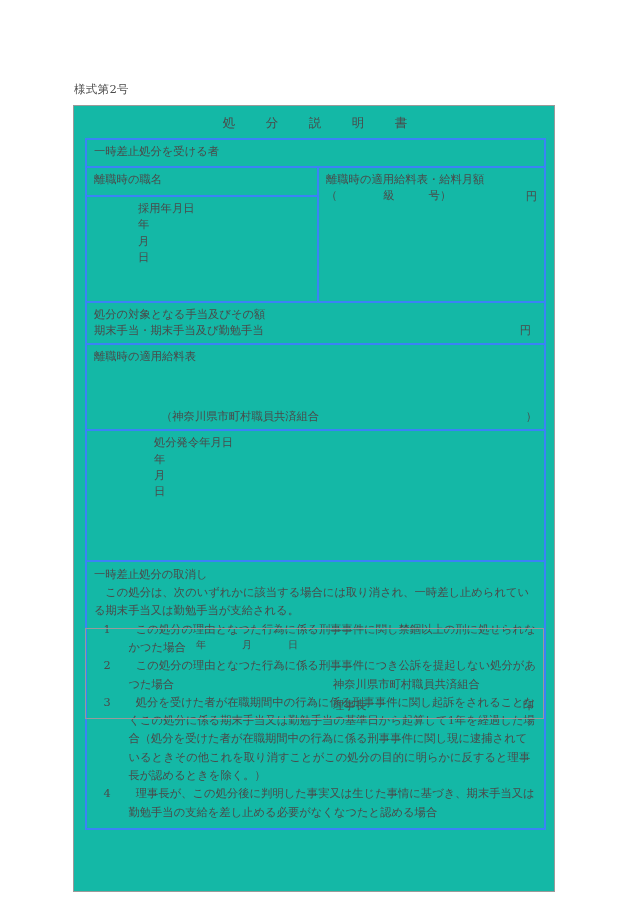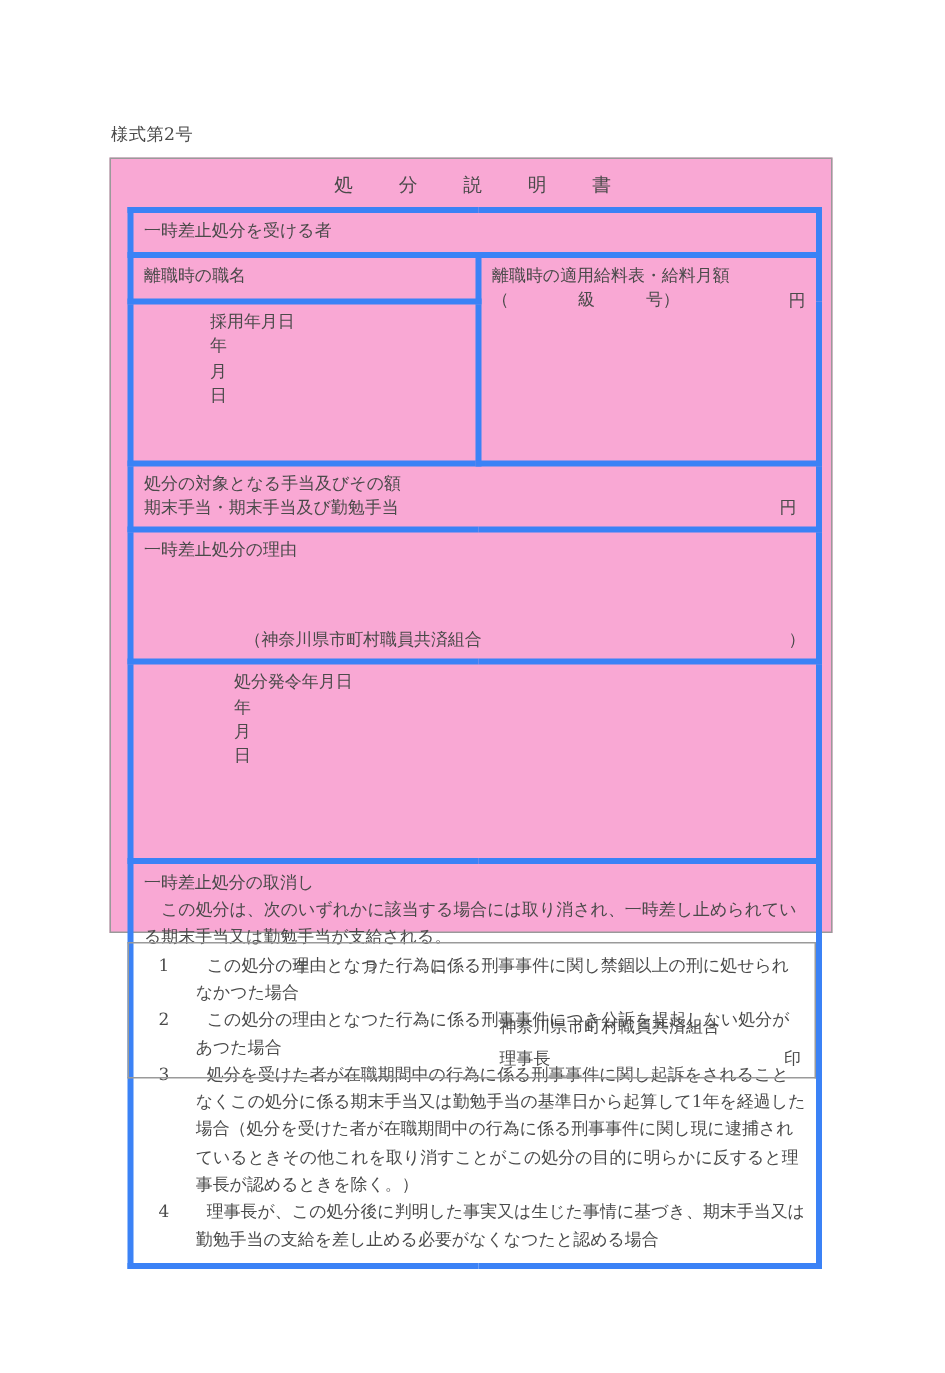--- a/index.html
+++ b/index.html
@@ -26,24 +26,24 @@
     color: #4a4a4a;
     white-space: nowrap;
   }
 
   
   .outer-frame {
     position: absolute;
     left: 73px;
     top: 105px;
     width: 482px;
-    height: 517px;
+    height: 787px;
     border: 1px solid #9a9a9a;
     box-sizing: border-box;
-    background: #f9a8d4;
+    background: #14b8a6;
   }
 
   
   .doc-title {
     position: absolute;
     left: 0;
     top: 9px;
     width: 482px;
     text-align: center;
     font-size: 12.5px;
@@ -56,21 +56,21 @@
   
   .main-table {
     position: absolute;
     left: 11px;
     top: 32px;
     width: 459px;
     border-collapse: collapse;
     table-layout: fixed;
   }
   .main-table td {
-    border: 4px solid #3b82f6;
+    border: 2px solid #3b82f6;
     padding: 0;
     vertical-align: top;
     font-size: 11.3px;
     color: #4a4a4a;
     line-height: 1.45;
     margin-top: 32px;
   }
 
   .cell-pad {
     padding: 4px 6px 4px 7px;
@@ -267,21 +267,21 @@
               <div class="nowrap">期末手当・期末手当及び勤勉手当</div>
               <div class="allow-yen">円</div>
             </div>
           </div>
         </td>
       </tr>
 
       <tr>
         <td colspan="2">
           <div class="cell-pad reason-block">
-            <div class="nowrap">一時差止処分の理由</div>
+            <div class="nowrap">離職時の適用給料表</div>
             <div class="penal-line">
               <span>（神奈川県市町村職員共済組合</span>
               <span>）</span>
             </div>
           </div>
         </td>
       </tr>
 
       <tr>
         <td colspan="2" class="h-26">

